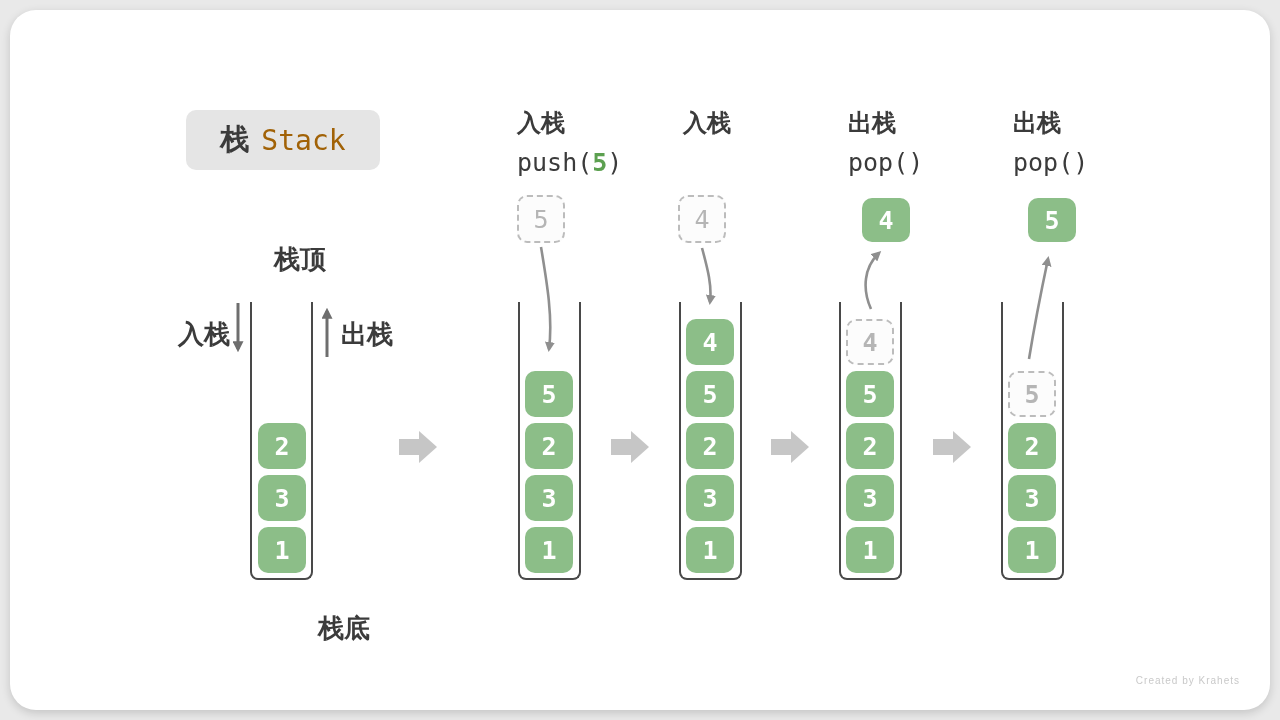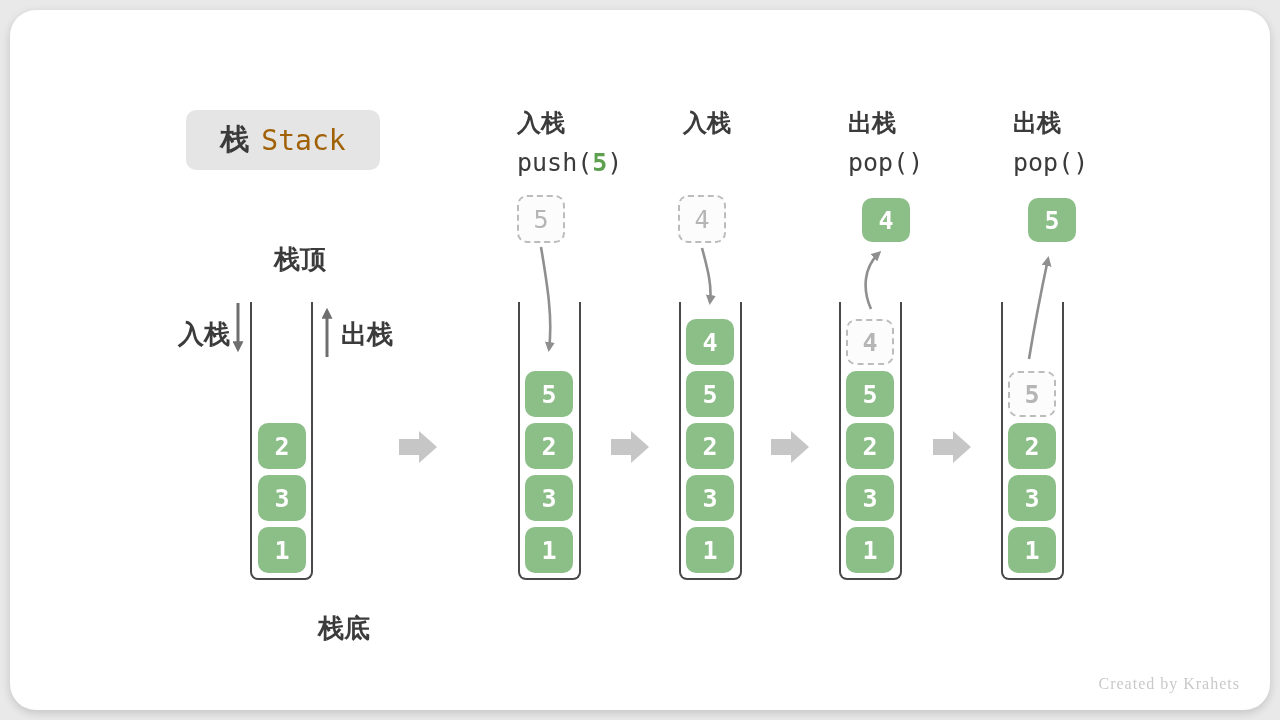--- a/index.html
+++ b/index.html
@@ -19,21 +19,21 @@
 
   .tube{position:absolute;top:302px;width:63px;height:278px;border-left:2.5px solid #494949;border-right:2.5px solid #494949;border-bottom:2.5px solid #494949;border-bottom-left-radius:8px;border-bottom-right-radius:8px;box-sizing:border-box;background:transparent;}
 
   .cell{position:absolute;width:48px;height:46px;border-radius:10px;background:#8cbe88;color:#ffffff;display:flex;align-items:center;justify-content:center;font-family:"DejaVu Sans Mono","Liberation Mono",monospace;font-size:25px;font-weight:bold;z-index:3;}
   .cell.ghost{background:#fcfcfc;border:2px dashed #bcbcbc;color:#b5b5b5;box-sizing:border-box;}
   .float-dashed{position:absolute;width:48px;height:48px;border:2px dashed #bcbcbc;border-radius:10px;background:#fcfcfc;box-sizing:border-box;color:#b5b5b5;display:flex;align-items:center;justify-content:center;font-family:"DejaVu Sans Mono","Liberation Mono",monospace;font-size:25px;z-index:3;}
   .float-solid{position:absolute;width:48px;height:44px;border-radius:10px;background:#8cbe88;color:#ffffff;display:flex;align-items:center;justify-content:center;font-family:"DejaVu Sans Mono","Liberation Mono",monospace;font-size:25px;font-weight:bold;z-index:3;}
 
   .arrow-layer{position:absolute;left:0;top:0;width:1280px;height:720px;z-index:2;pointer-events:none;}
 
-  .watermark{position:absolute;right:40px;top:675px;font-family:Liberation Serif, serif;font-size:16px;color:#c9c9c9;letter-spacing:1px;}
+  .watermark{position:absolute;right:40px;top:675px;font-family:Liberation Sans, sans-serif;font-size:10px;color:#c9c9c9;letter-spacing:1px;}
 </style>
 </head>
 <body>
 
 <div class="canvas">
   <div class="card"></div>
 
   <div class="title-badge">
     <span class="title-zh">栈</span>
     <span class="title-en">Stack</span>

